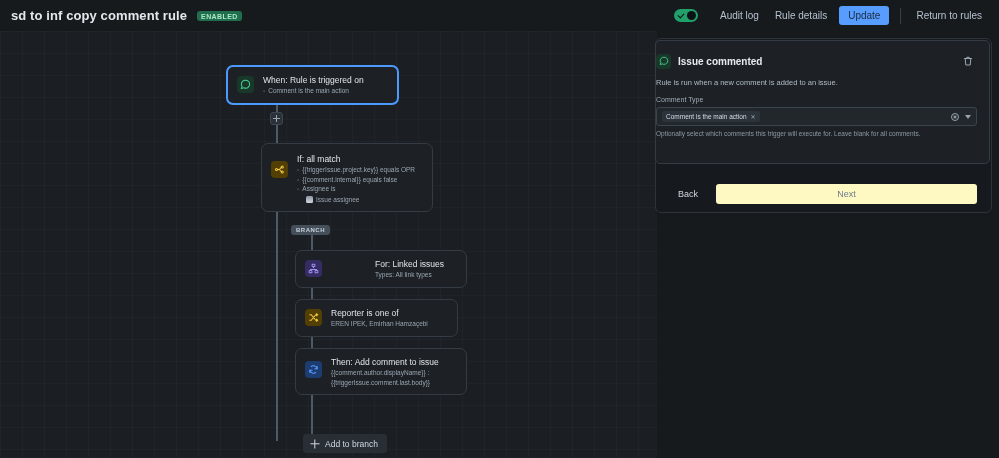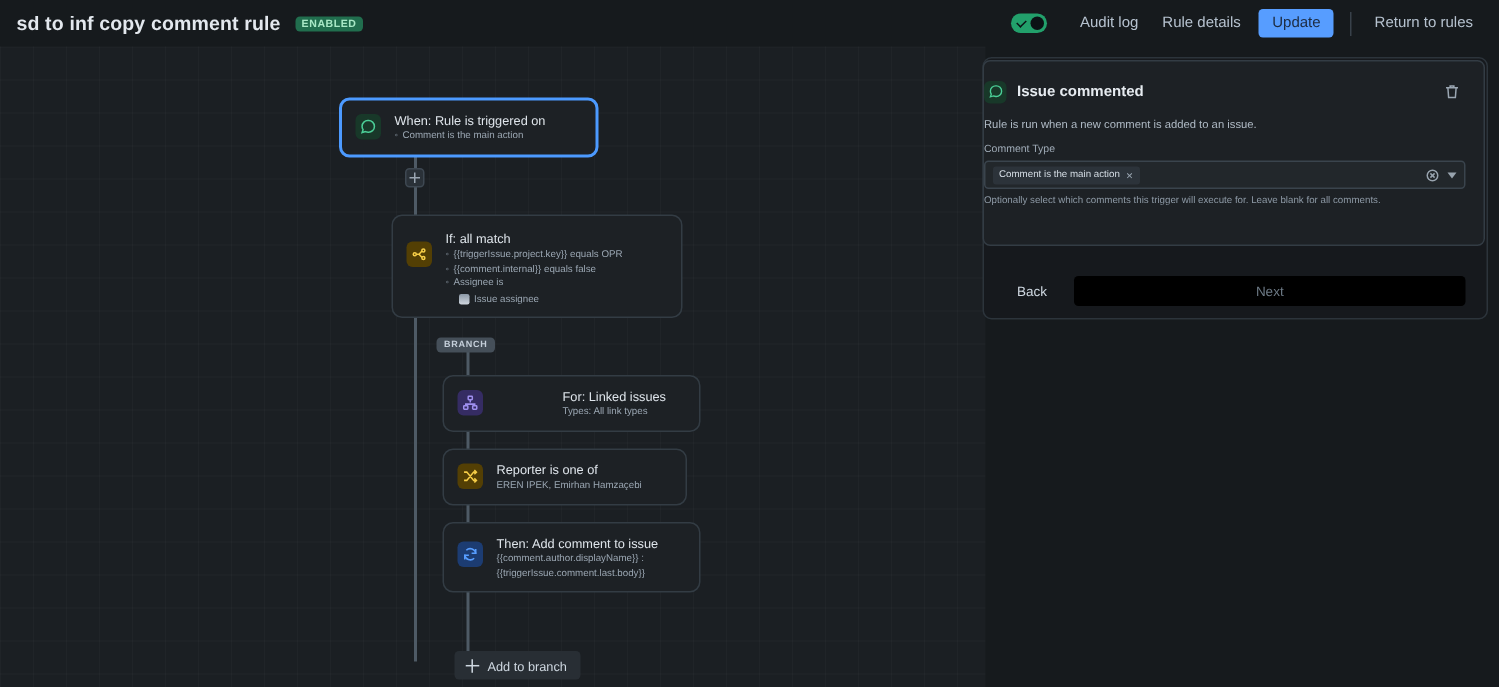--- a/index.html
+++ b/index.html
@@ -202,21 +202,21 @@
     position: absolute; left: 0; right: 0; bottom: -41px;
     display: flex; align-items: flex-end; gap: 8px;
     padding: 0 12px;
   }
   .btn-back {
     font-size: 9px; color: #cfd8e1; padding: 5px 10px; border-radius: 3px;
     cursor: pointer;
   }
   .btn-next {
     flex: 1; text-align: center; font-size: 9px; color: #6d7a86;
-    background: #000000; padding: 5px 10px; border-radius: 3px; cursor: pointer;
+    background: #fef9c3; padding: 5px 10px; border-radius: 3px; cursor: pointer;
   }
   .panel-wrap {
     position: absolute; top: 38px; right: 7px; width: 337px; height: 175px;
     border: 1px solid #2c343b; border-radius: 6px; background: #16191d;
   }
 </style>
 </head>
 <body>
 
 <div class="app">
@@ -251,21 +251,21 @@
           </svg>
         </div>
         <div class="node-text">
           <div class="node-title">When: Rule is triggered on</div>
           <div class="node-sub bullet-row">Comment is the main action</div>
         </div>
       </div>
 
       <div class="plus-node" style="left:270px; top:81px;"></div>
 
-      <div class="node" style="left:261px; top:112px; width:194px; align-items:flex-start;">
+      <div class="node" style="left:261px; top:112px; width:172px; align-items:flex-start;">
         <div class="node-icon ico-yellow" style="margin-top:10px;">
           <svg width="11" height="11" viewBox="0 0 24 24" fill="none" stroke="#f5cd47" stroke-width="2.2">
             <circle cx="5.5" cy="12" r="2.2"></circle>
               <circle cx="18" cy="6.5" r="2.2"></circle>
               <circle cx="18" cy="17.5" r="2.2"></circle>
             <path d="M7.7 12h4M11.7 12 16 7.4M11.7 12 16 16.6"></path>
           </svg>
         </div>
         <div class="node-text" style="padding-top:2px;">
           <div class="node-title">If: all match</div>

